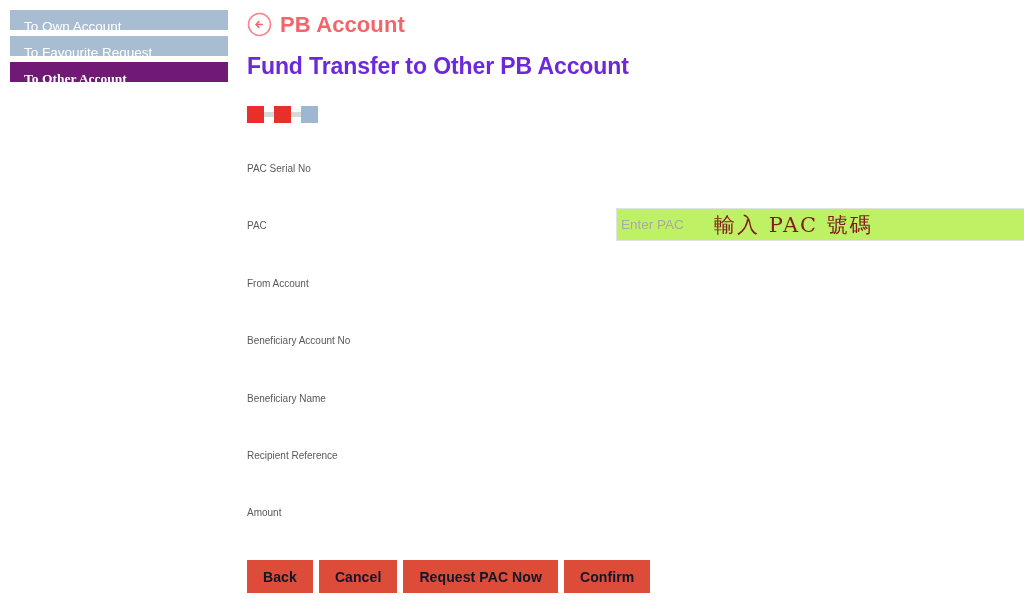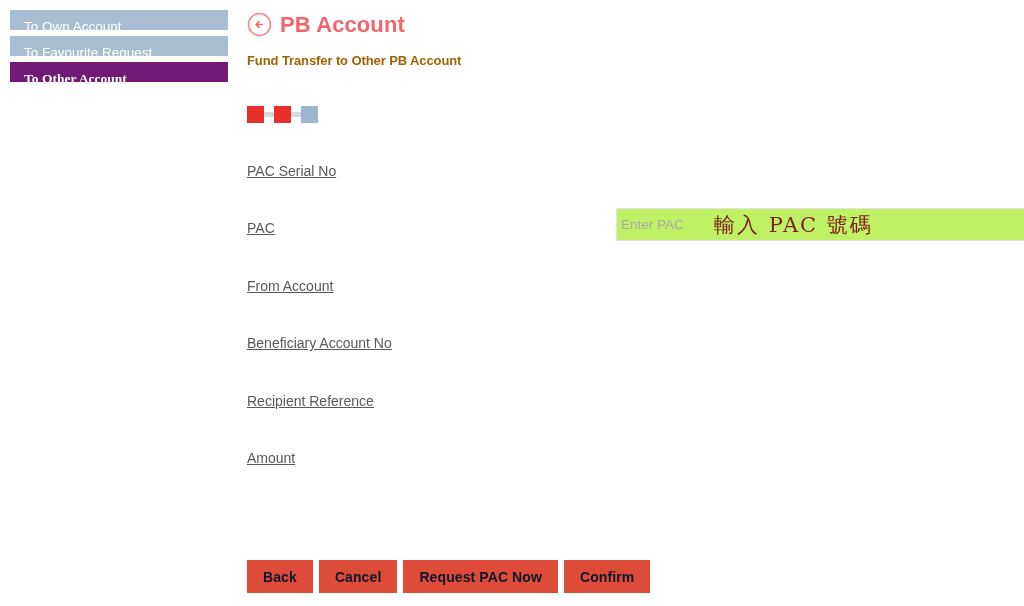--- a/index.html
+++ b/index.html
@@ -76,23 +76,23 @@
     font-size: 22px;
     font-weight: 700;
     letter-spacing: 0.1px;
     line-height: 25px;
   }
 
   .page-title {
     position: absolute;
     left: 0;
     top: 53px;
-    font-size: 13px;
+    font-size: 23px;
     font-weight: bold;
-    color: #a16207;
+    color: #6d28d9;
     letter-spacing: -0.1px;
     text-align: right;
   }
 
   
   .steps {
     position: absolute;
     left: 0;
     top: 106px;
     display: flex;
@@ -118,24 +118,23 @@
     right: 17px;
   }
   .form-row {
     position: relative;
     height: 57.4px;
   }
   .form-label {
     position: absolute;
     left: 0;
     top: 3px;
-    font-size: 14px;
+    font-size: 10px;
     color: #58595b;
     white-space: nowrap;
-    text-decoration: underline;
   }
 
   .pac-field-wrap {
     position: absolute;
     left: 324px;
     top: -9px;
     width: 436px;
     height: 33px;
   }
   .pac-input {
@@ -239,20 +238,23 @@
       </div>
 
       <div class="form-row">
         <div class="form-label">From Account</div>
       </div>
 
       <div class="form-row">
         <div class="form-label">Beneficiary Account No</div>
       </div>
 
+      <div class="form-row">
+        <div class="form-label">Beneficiary Name</div>
+      </div>
 
       <div class="form-row">
         <div class="form-label">Recipient Reference</div>
       </div>
 
       <div class="form-row">
         <div class="form-label">Amount</div>
       </div>
 
     </div>

